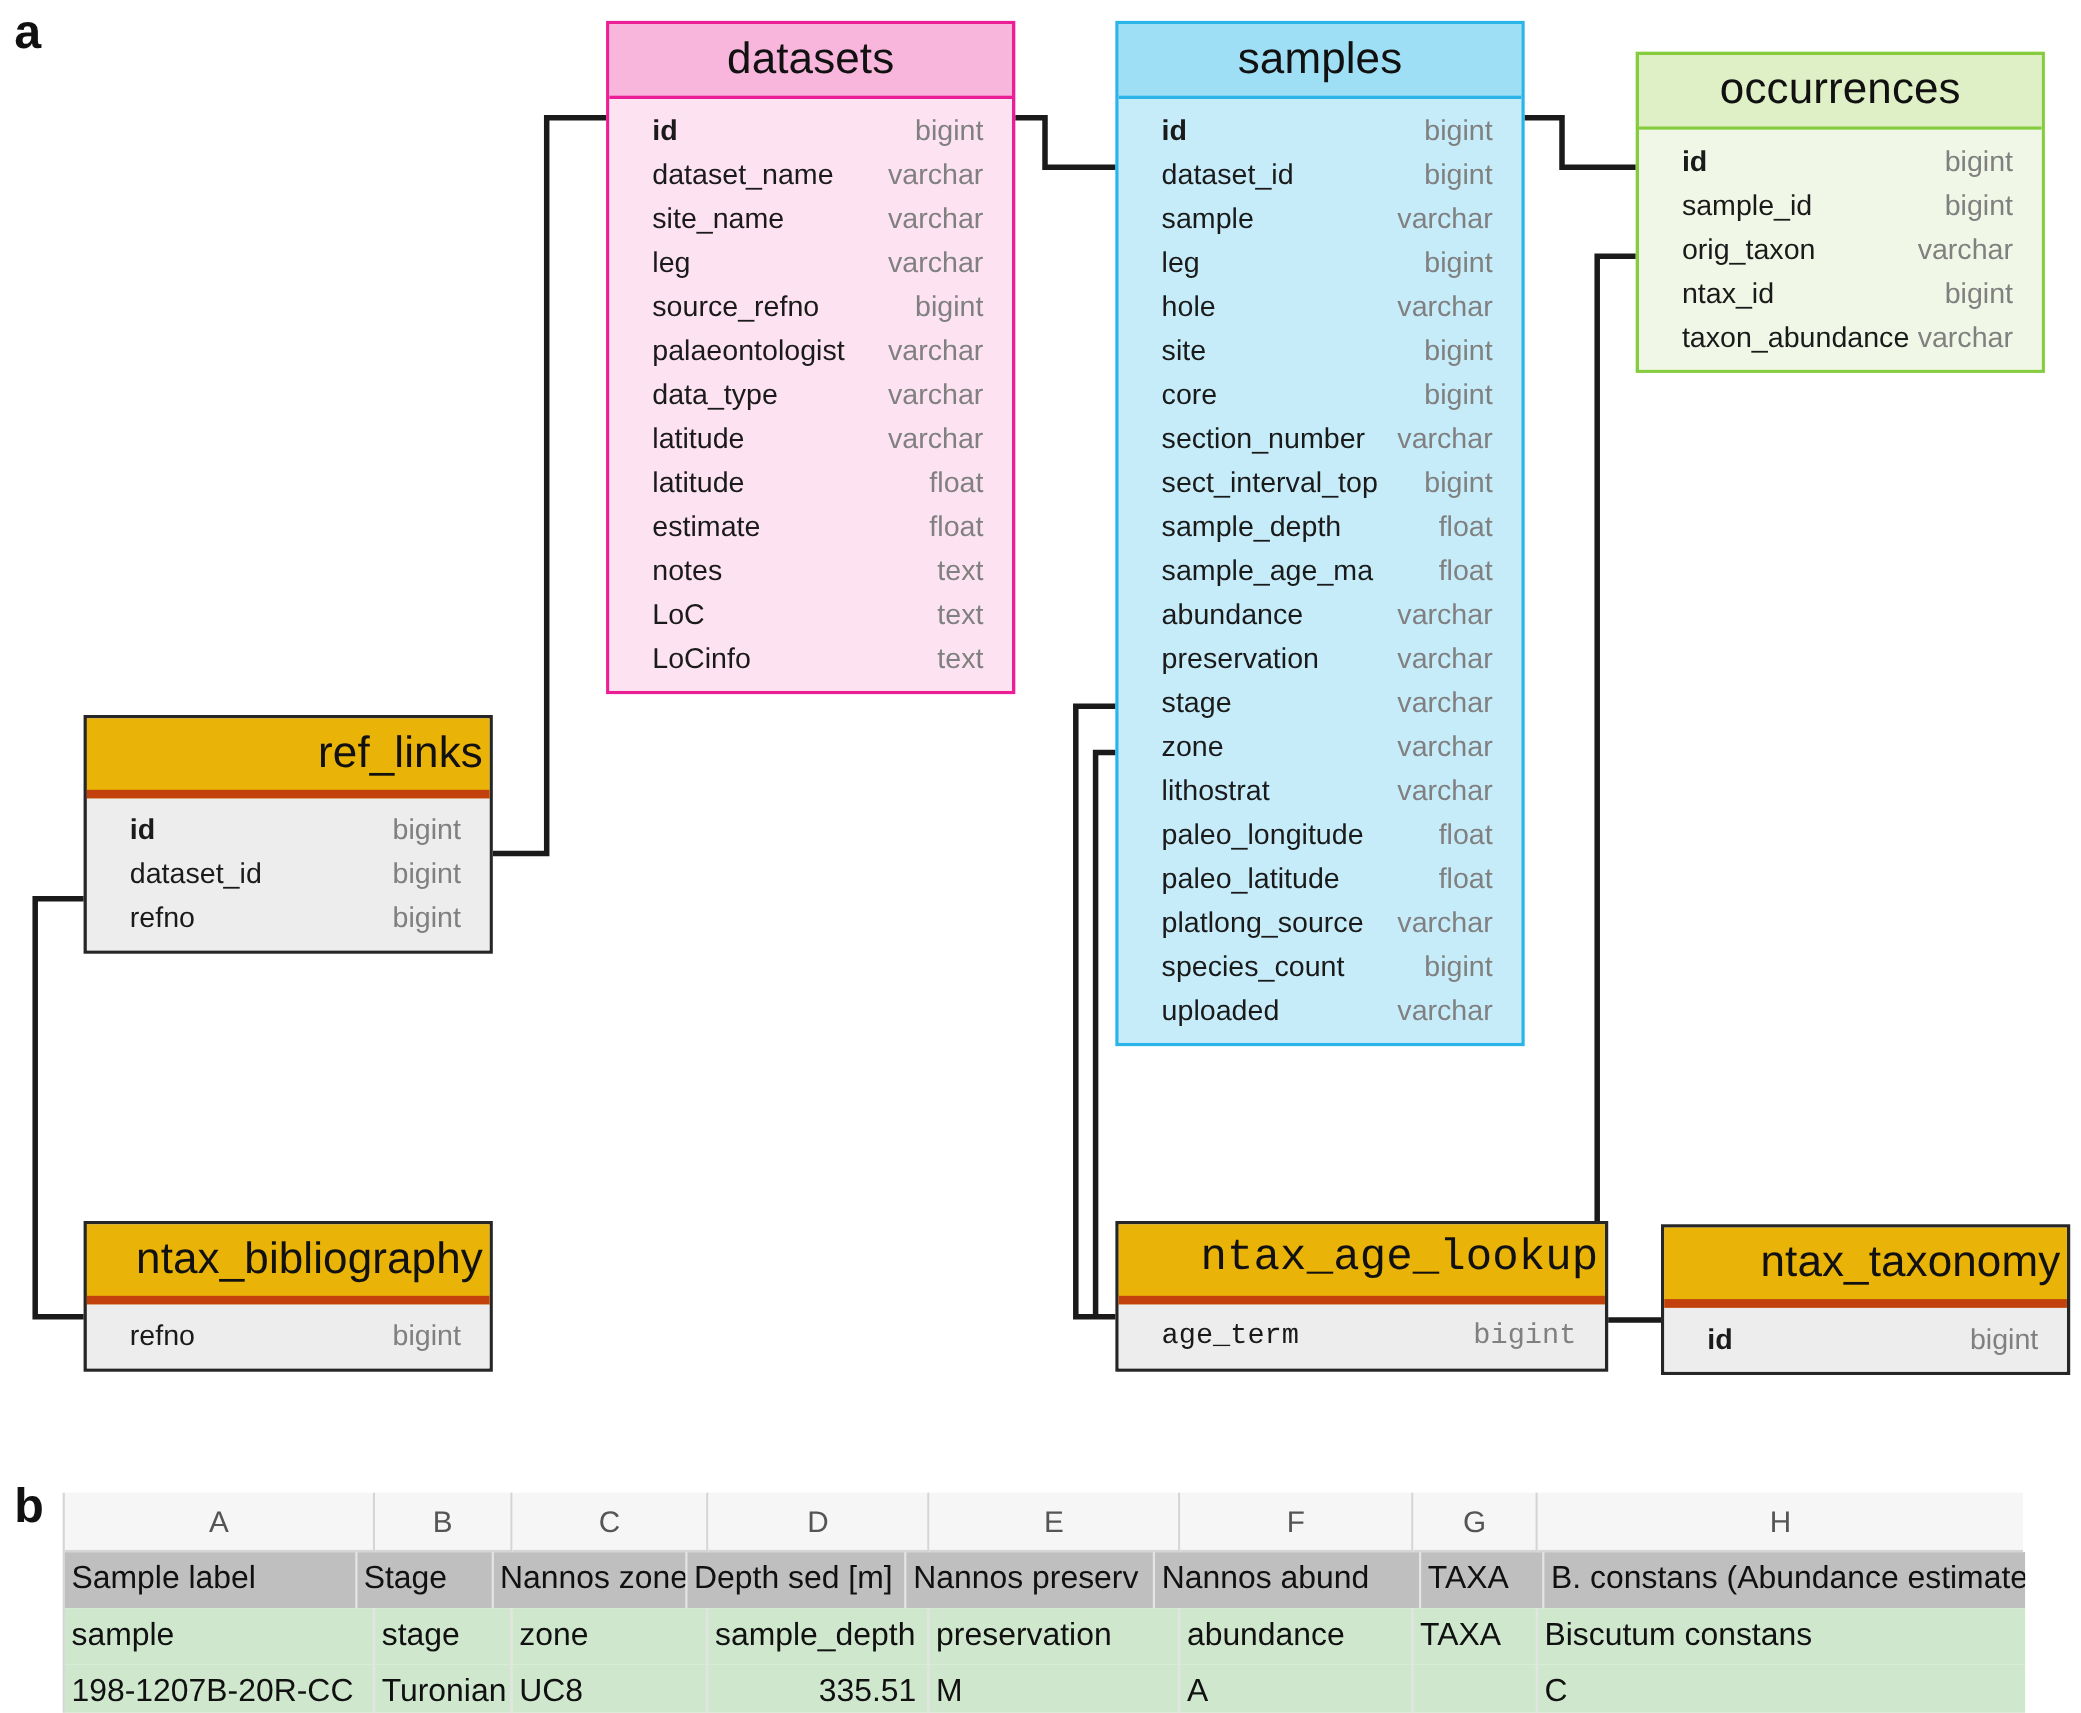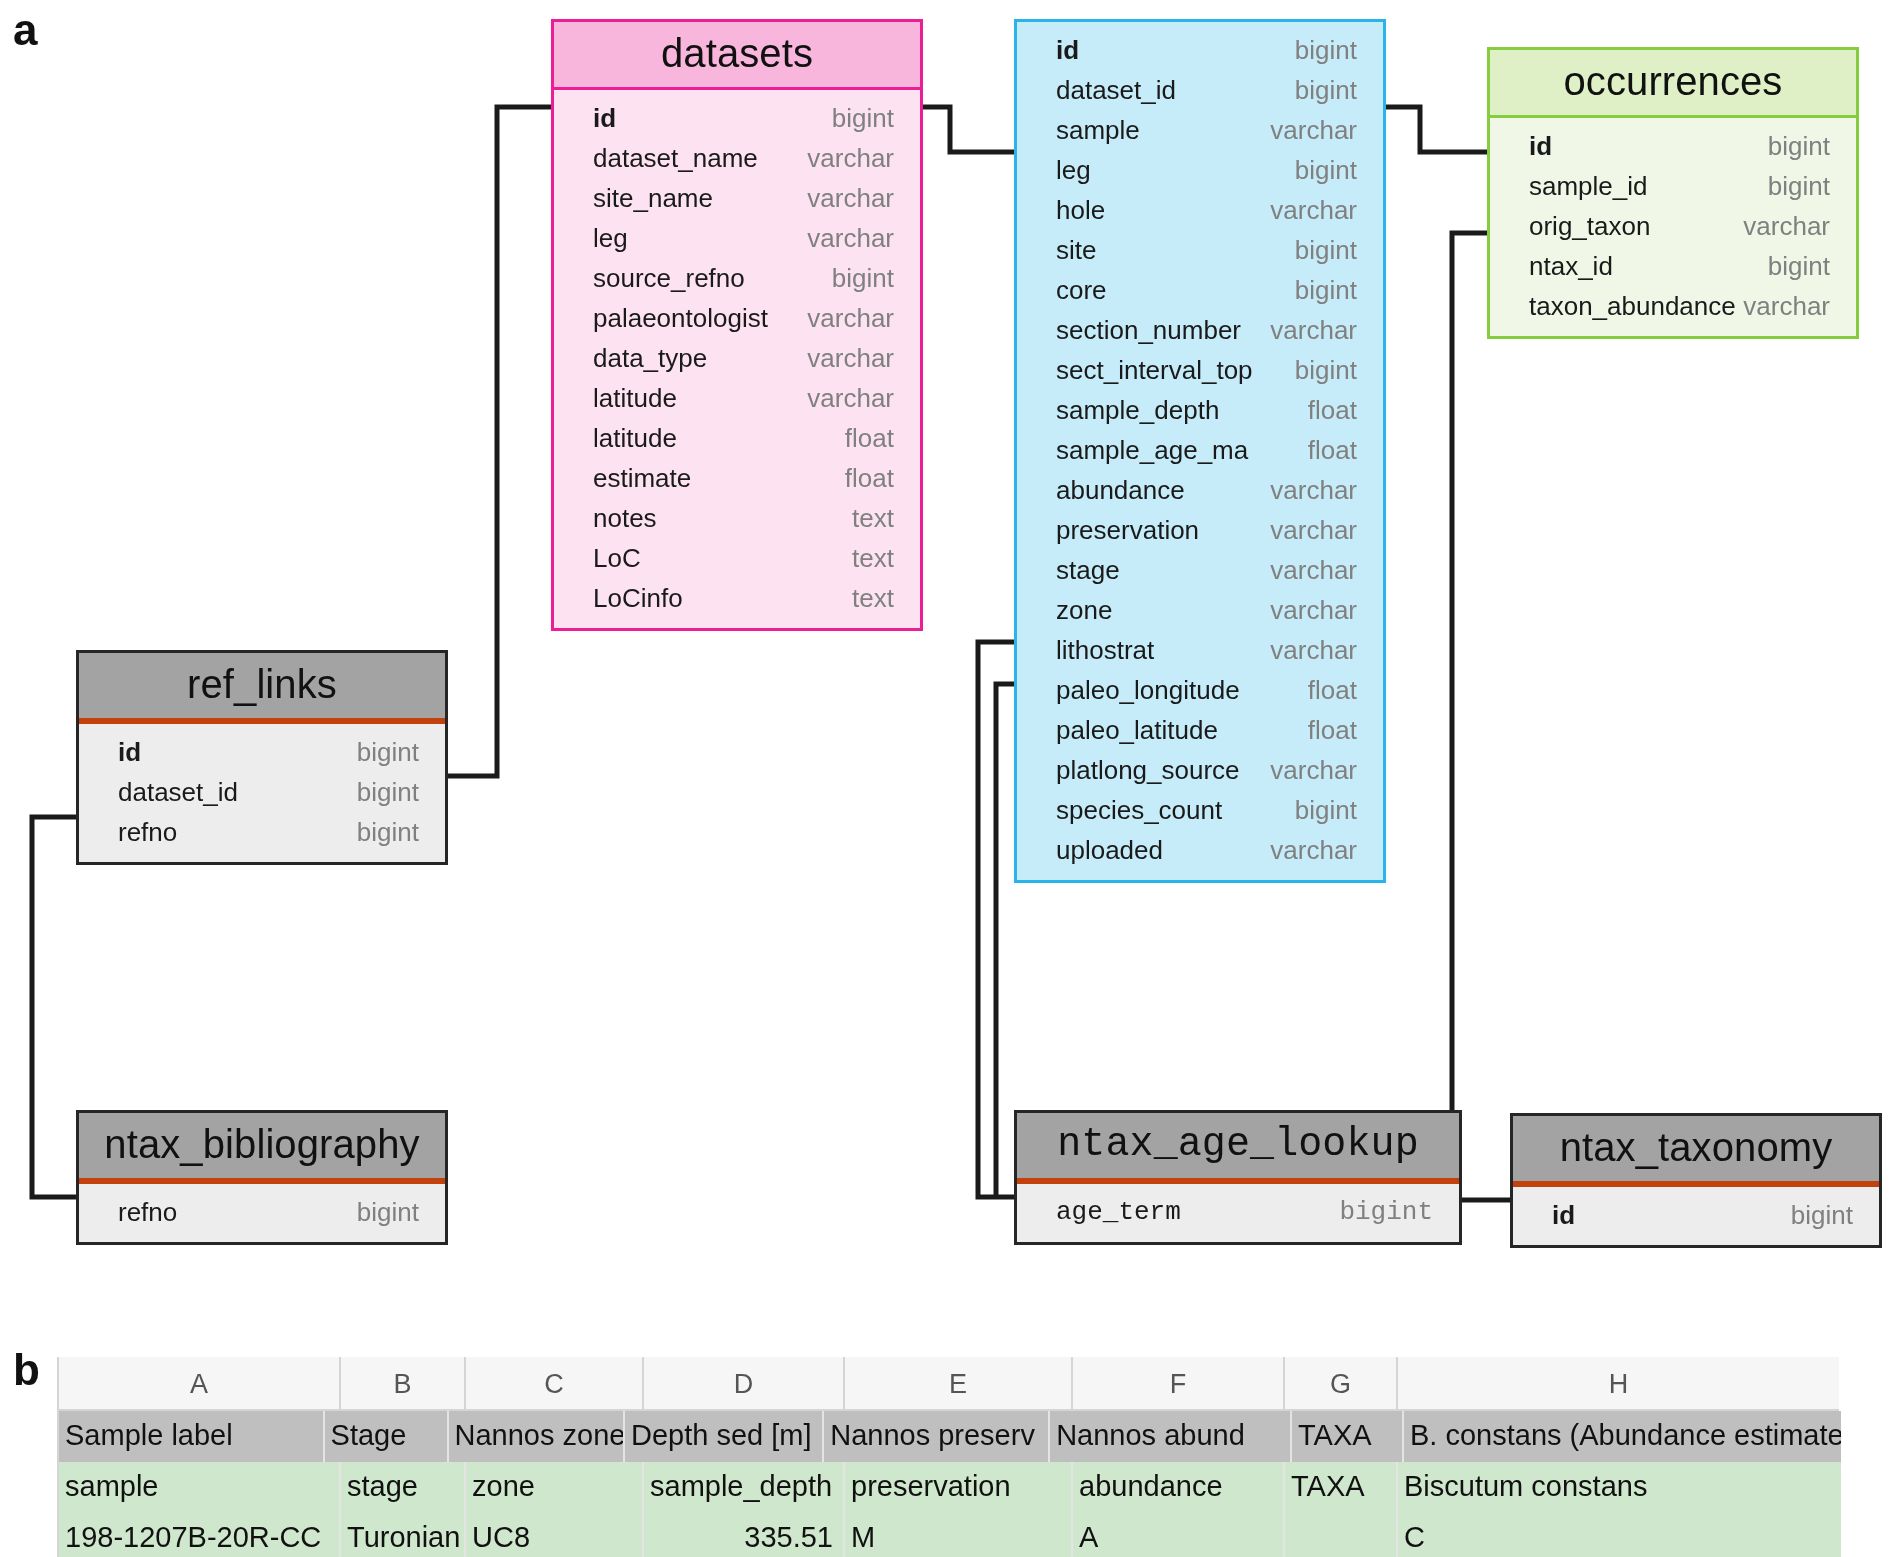--- a/index.html
+++ b/index.html
@@ -36,21 +36,21 @@
   
   .t-samples{border:3px solid #2bb4e8;background:#c6ecf9;}
   .t-samples .er-head{background:#9fdff6;border-bottom:3px solid #2bb4e8;}
   .t-samples .er-body{background:#c6ecf9;}
   
   .t-occurrences{border:3px solid #86cc3f;background:#f0f7e6;margin-top:28px;}
   .t-occurrences .er-head{background:#dff0c6;border-bottom:3px solid #86cc3f;}
   .t-occurrences .er-body{background:#f0f7e6;}
   
   .t-grey{border:3px solid #262626;background:#ededed;}
-  .t-grey .er-head{background:#a3a3a3;border-bottom:6px solid #c2410c;}
+  .t-grey .er-head{background:#eab308;border-bottom:8px solid #c2410c;text-align:right;}
   .t-grey .er-body{background:#ededed;}
 
   
   .wires{position:absolute;left:0;top:0;width:1892px;height:1300px;z-index:1;}
 
   
   .sheet{
     position:absolute;left:57px;top:1357px;width:1782px;
     font-size:0;z-index:3;border-left:2px solid #d5d5d5;
   }
@@ -146,20 +146,21 @@
         <span class="ftype">text</span>
       </div>
     <div class="er-row">
         <span class="fname">LoCinfo</span>
         <span class="ftype">text</span>
       </div>
   </div>
 </div>
 
 <div class="er-table t-samples" style="left:1014px;top:19px;width:372px;">
+  <div class="er-head">samples</div>
   <div class="er-body">
     <div class="er-row pk">
         <span class="fname">id</span>
         <span class="ftype">bigint</span>
       </div>
     <div class="er-row">
         <span class="fname">dataset_id</span>
         <span class="ftype">bigint</span>
       </div>
     <div class="er-row">

